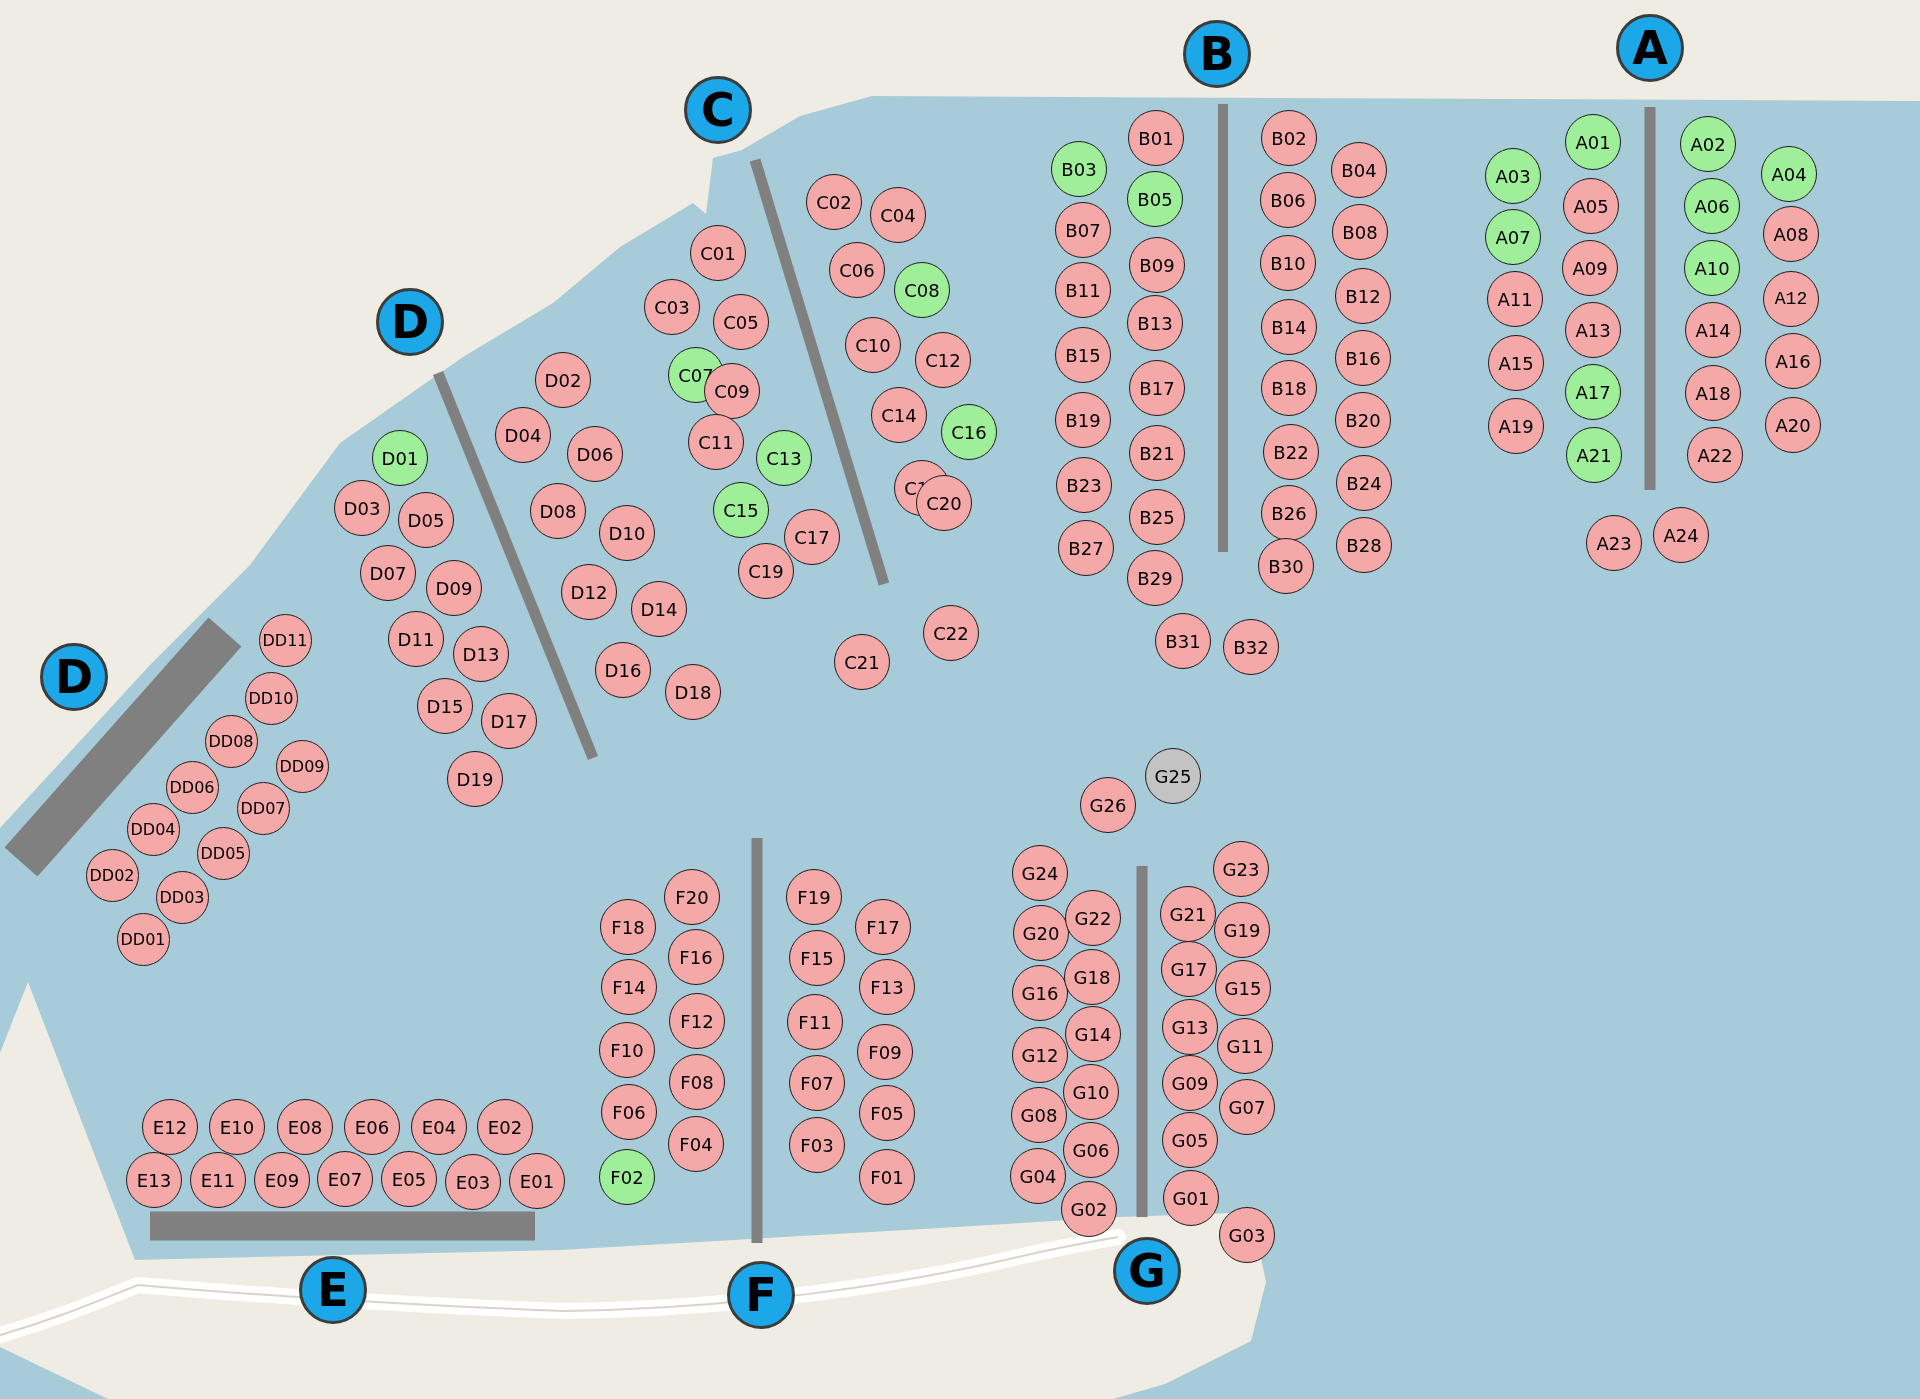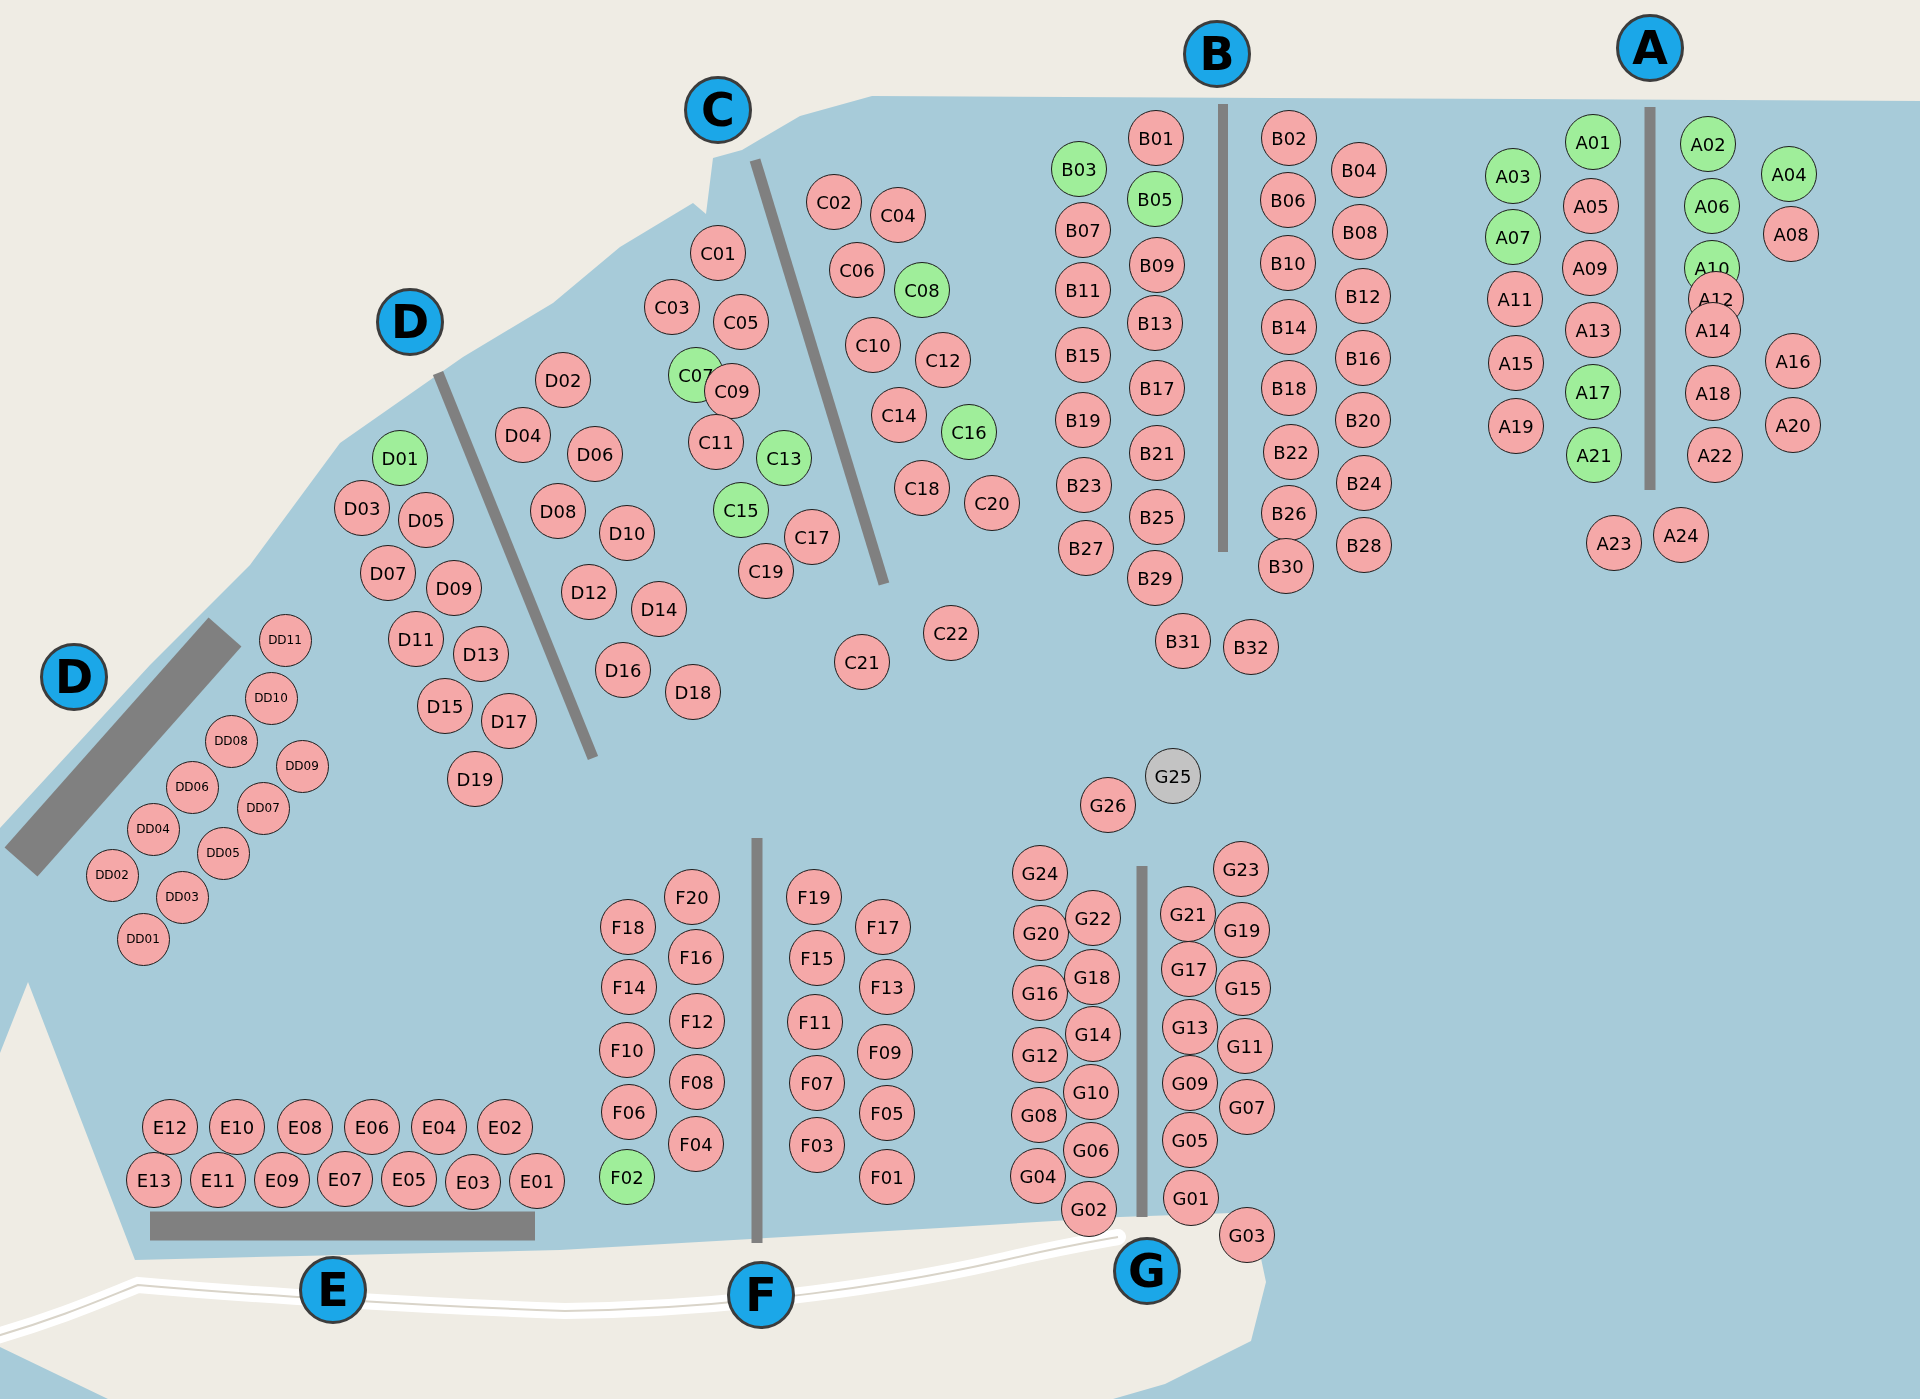--- a/index.html
+++ b/index.html
@@ -17,21 +17,21 @@
     margin-left:-28px;margin-top:-28px;
     border-radius:50%;
     border:1.5px solid #1d1d1d;
     box-sizing:border-box;
     display:flex;align-items:center;justify-content:center;
     font-size:18px;color:#000;
     z-index:2;
     cursor:pointer;
     user-select:none;
   }
-  .berth.small{width:53px;height:53px;margin-left:-26.5px;margin-top:-26.5px;font-size:12px;}
+  .berth.small{width:53px;height:53px;margin-left:-26.5px;margin-top:-26.5px;font-size:16px;}
   .berth.occupied{background:var(--occupied,#F5A8A8);}
   .berth.free{background:var(--free,#9FEE9A);}
   .berth.unknown{background:var(--unknown,#C3C3C3);}
   .badge{
     position:absolute;
     width:68px;height:68px;
     margin-left:-34px;margin-top:-34px;
     border-radius:50%;
     border:3px solid #3c3c3c;
     box-sizing:border-box;
@@ -75,21 +75,21 @@
       <div class="berth free" style="left: 1708px; top: 144px;">A02</div>
       <div class="berth free" style="left: 1513px; top: 176px;">A03</div>
       <div class="berth free" style="left: 1789px; top: 174px;">A04</div>
       <div class="berth occupied" style="left: 1591px; top: 206px;">A05</div>
       <div class="berth free" style="left: 1712px; top: 206px;">A06</div>
       <div class="berth free" style="left: 1513px; top: 237px;">A07</div>
       <div class="berth occupied" style="left: 1791px; top: 234px;">A08</div>
       <div class="berth occupied" style="left: 1590px; top: 268px;">A09</div>
       <div class="berth free" style="left: 1712px; top: 268px;">A10</div>
       <div class="berth occupied" style="left: 1515px; top: 299px;">A11</div>
-      <div class="berth occupied" style="left: 1716px; top: 299px;">A12</div>
+      <div class="berth occupied" style="left: 1791px; top: 299px; font-family: Liberation Mono, monospace;">A12</div>
       <div class="berth occupied" style="left: 1593px; top: 330px;">A13</div>
       <div class="berth occupied" style="left: 1713px; top: 330px;">A14</div>
       <div class="berth occupied" style="left: 1516px; top: 363px;">A15</div>
       <div class="berth occupied" style="left: 1793px; top: 361px;">A16</div>
       <div class="berth free" style="left: 1593px; top: 392px;">A17</div>
       <div class="berth occupied" style="left: 1713px; top: 393px;">A18</div>
       <div class="berth occupied" style="left: 1516px; top: 426px;">A19</div>
       <div class="berth occupied" style="left: 1793px; top: 425px;">A20</div>
       <div class="berth free" style="left: 1594px; top: 455px;">A21</div>
       <div class="berth occupied" style="left: 1715px; top: 455px;">A22</div>
@@ -139,21 +139,21 @@
       <div class="berth occupied" style="left: 873px; top: 345px;">C10</div>
       <div class="berth occupied" style="left: 716px; top: 442px;">C11</div>
       <div class="berth occupied" style="left: 943px; top: 360px;">C12</div>
       <div class="berth free" style="left: 784px; top: 458px;">C13</div>
       <div class="berth occupied" style="left: 899px; top: 415px;">C14</div>
       <div class="berth free" style="left: 741px; top: 510px;">C15</div>
       <div class="berth free" style="left: 969px; top: 432px;">C16</div>
       <div class="berth occupied" style="left: 812px; top: 537px;">C17</div>
       <div class="berth occupied" style="left: 922px; top: 488px;">C18</div>
       <div class="berth occupied" style="left: 766px; top: 571px;">C19</div>
-      <div class="berth occupied" style="left: 992px; top: 503px;">C20</div>
+      <div class="berth occupied" style="left: 944px; top: 503px;">C20</div>
       <div class="berth occupied" style="left: 862px; top: 662px;">C21</div>
       <div class="berth occupied" style="left: 951px; top: 633px;">C22</div>
       <div class="berth free" style="left: 400px; top: 458px;">D01</div>
       <div class="berth occupied" style="left: 563px; top: 380px;">D02</div>
       <div class="berth occupied" style="left: 362px; top: 508px;">D03</div>
       <div class="berth occupied" style="left: 523px; top: 435px;">D04</div>
       <div class="berth occupied" style="left: 426px; top: 520px;">D05</div>
       <div class="berth occupied" style="left: 595px; top: 454px;">D06</div>
       <div class="berth occupied" style="left: 388px; top: 573px;">D07</div>
       <div class="berth occupied" style="left: 558px; top: 511px;">D08</div>

